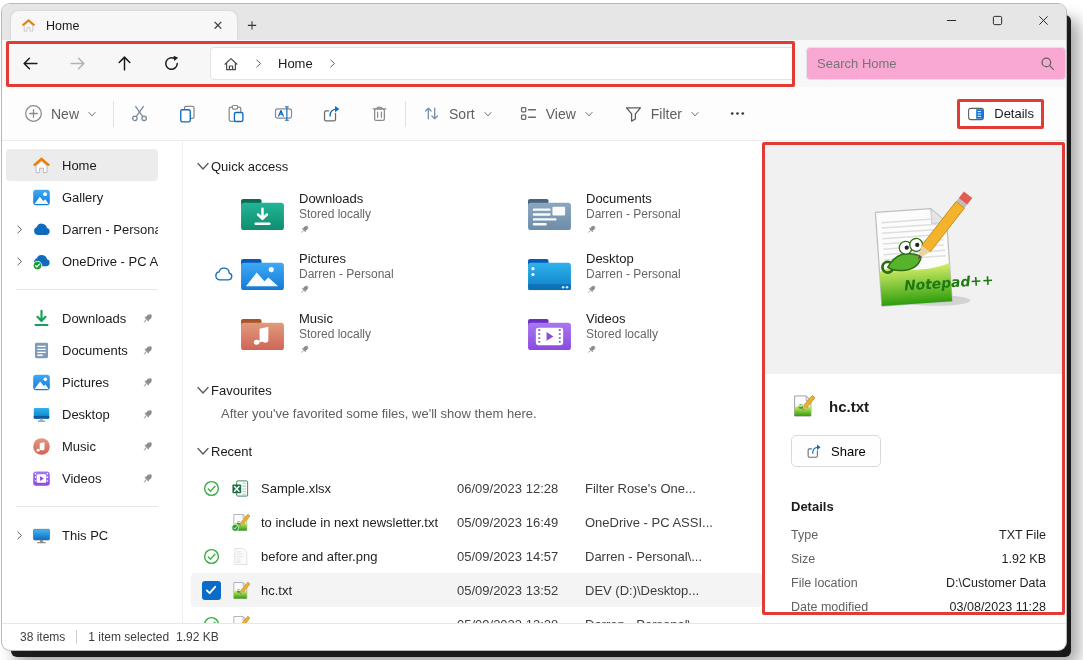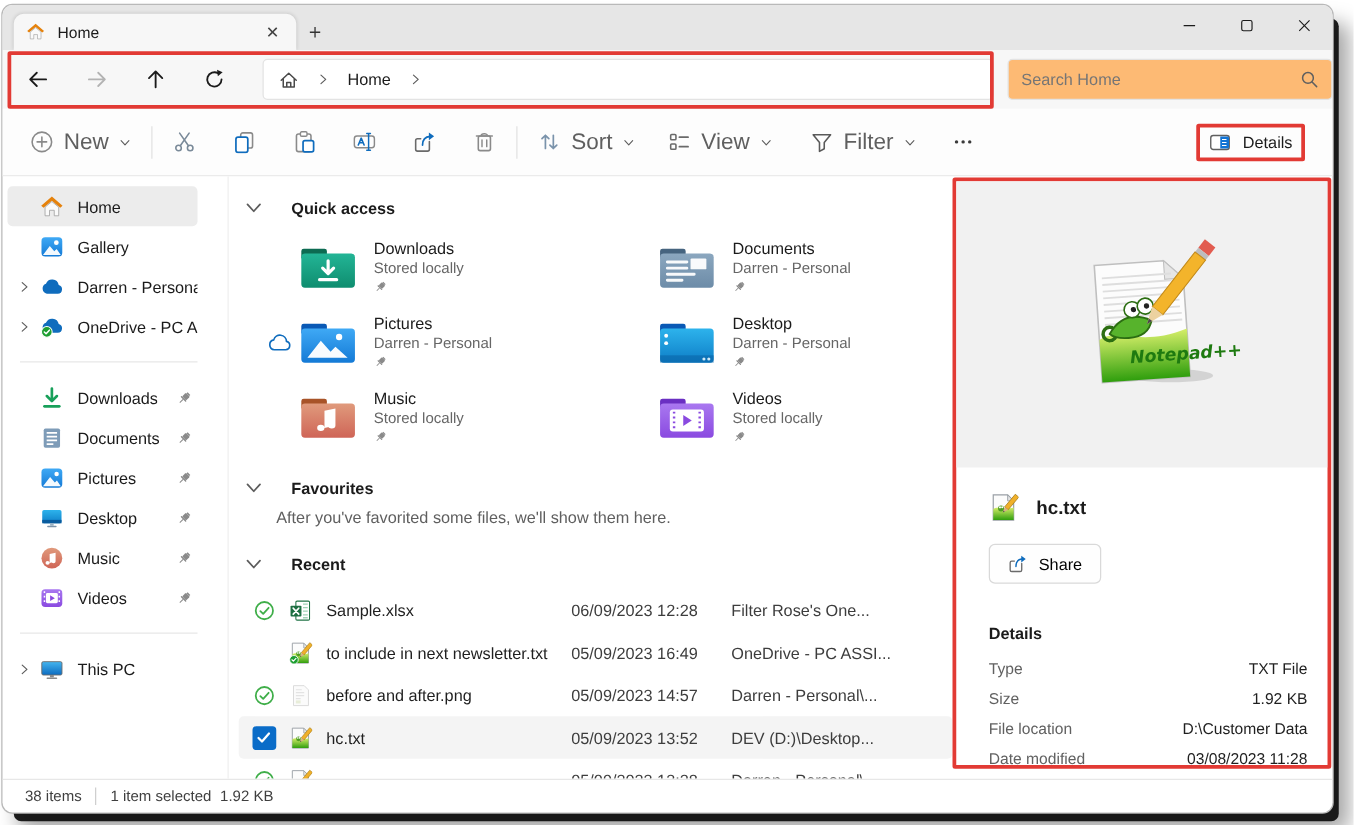--- a/index.html
+++ b/index.html
@@ -23,29 +23,29 @@
   .newtab { width:30px; height:29px; display:flex; align-items:center; justify-content:center; color:#333; font-size:16px; }
   .caption { margin-left:auto; display:flex; height:36px; }
   .cap-btn { width:46px; height:32px; display:flex; align-items:center; justify-content:center; color:#333; }
 
   
   .navbar { height:47px; background:#f7f7f7; display:flex; align-items:center; padding-left:20px; flex:none; position:relative; }
   .nav-btn { width:17px; height:17px; margin-right:30px; flex:none; }
   .crumbbox { width:590px; height:33px; background:#fff; border:1px solid #e3e3e3; border-radius:4px;
               display:flex; align-items:center; padding:0 12px; gap:14px; }
   .crumb-label { font-size:13px; }
-  .searchbox { width:262px; height:33px; margin-left:11px; background:#fdba74; border:1px solid #e3e3e3; border-radius:4px;
+  .searchbox { width:262px; height:33px; margin-left:11px; background:#f9a8d4; border:1px solid #e3e3e3; border-radius:4px;
                display:flex; align-items:center; padding:0 10px; }
   .searchbox input { border:none; outline:none; flex:1; font-size:13px; color:#666; font-family:inherit; background:transparent; }
 
   .red-nav { position:absolute; left:4px; top:37px; width:789px; height:46px; border:3px solid #e23a34; border-radius:2px; pointer-events:none; z-index:5; }
 
   
   .toolbar { height:54px; background:#fdfdfd; border-bottom:1px solid #ebebeb; display:flex; align-items:center; padding-left:22px; flex:none; }
-  .tb-group { display:flex; align-items:center; gap:8px; color:#5f5f5f; font-size:18px; }
+  .tb-group { display:flex; align-items:center; gap:8px; color:#5f5f5f; font-size:14px; }
   .tb-sep { width:1px; height:26px; background:#e2e2e2; margin:0 16px; }
   .tb-ic { width:19px; height:19px; }
   .tb-icons { display:flex; align-items:center; gap:29px; }
   .chev-s { width:10px; height:10px; }
   .red-details { margin-left:auto; margin-right:22px; border:3px solid #e23a34; border-radius:2px; padding:3px 7px; }
   .details-btn { display:flex; align-items:center; gap:9px; font-size:13px; color:#1b1b1b; background:none; border:none; font-family:inherit; }
 
   
   .bodyrow { flex:1; display:flex; overflow:hidden; }
 
@@ -55,21 +55,21 @@
   .sb-chev { width:26px; display:flex; justify-content:center; flex:none; }
   .sb-chev svg { width:11px; height:11px; }
   .sb-ic { width:19px; height:19px; flex:none; margin-right:11px; }
   .sb-label { white-space:nowrap; overflow:hidden; }
   .sb-pin { position:absolute; right:4px; width:13px; height:13px; }
   .sb-div { height:1px; background:#e7e7e7; margin:12px 24px 12px 14px; }
 
   .content { flex:1; padding:13px 0 0 8px; overflow:hidden; font-size:13px; }
   .sec-hd { display:flex; align-items:center; height:24px; margin-bottom:2px; }
   .sec-chev { width:16px; height:16px; margin-left:4px; }
-  .sec-title { font-weight:bold; margin-left:22px; font-size:13px; }
+  .sec-title { font-weight:normal; margin-left:0; font-size:13px; }
 
   .tiles { display:grid; grid-template-columns:287px 287px; margin-left:18px; margin-top:6px; }
   .tile { height:60px; display:flex; align-items:center; }
   .cloudslot { width:30px; flex:none; display:flex; justify-content:center; }
   .cloudslot svg { width:20px; height:15px; }
   .foldic { width:47px; height:39px; flex:none; margin-right:13px; }
   .tile-name { font-size:13px; line-height:16px; }
   .tile-sub { font-size:12px; color:#666; line-height:15px; }
   .tile-pin { width:11px; height:11px; margin-top:2px; }
 

